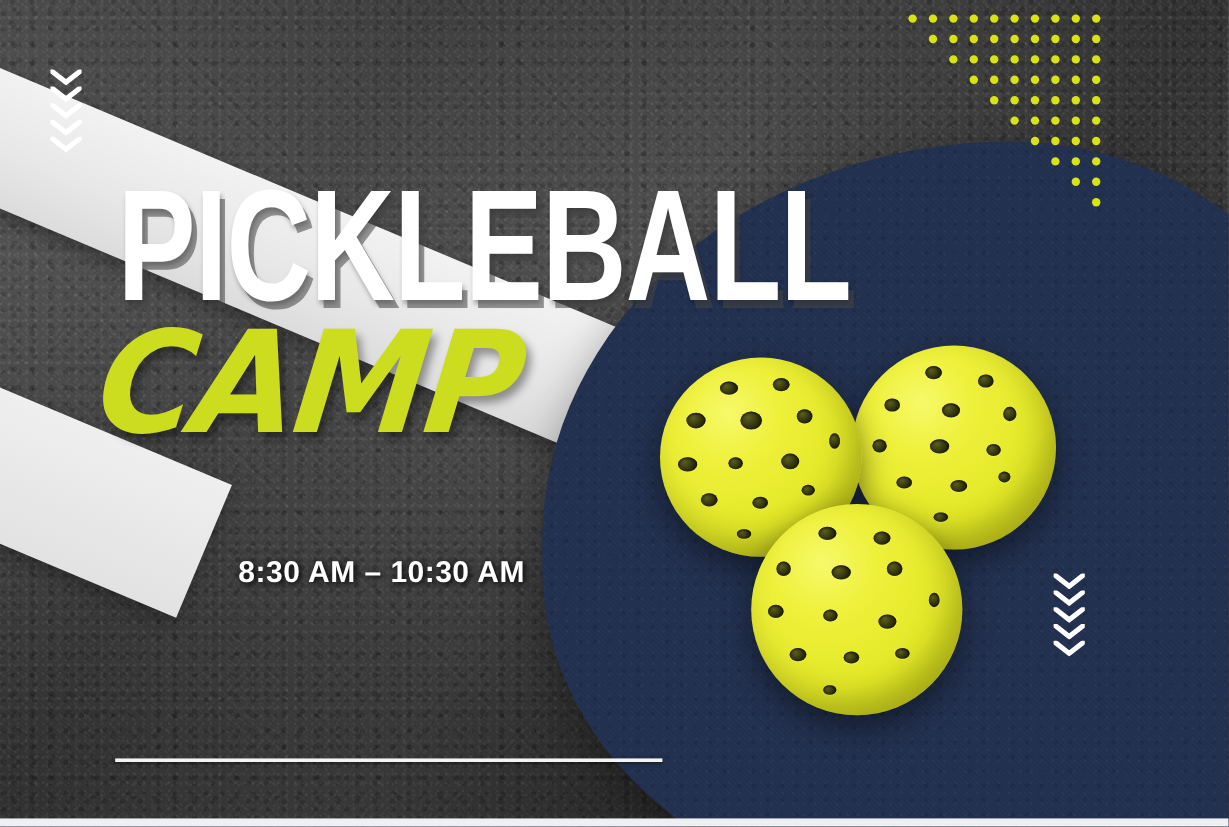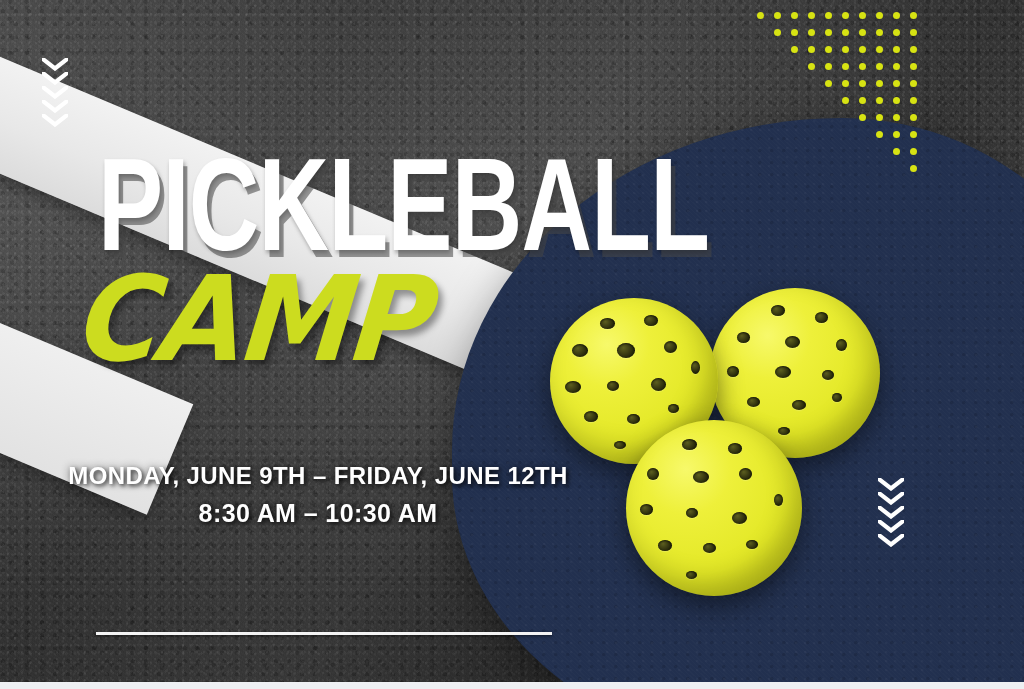--- a/index.html
+++ b/index.html
@@ -354,21 +354,20 @@
         </svg>
       </span>
     </div>
 
   <div class="headline">
     <div class="title-main">PICKLEBALL</div>
     <div class="title-script">CAMP</div>
   </div>
 
   <div class="infoblock">
-    <div class="info-line">MONDAY, JUNE 9TH – FRIDAY, JUNE 12TH</div>
     <div class="info-line time">8:30 AM – 10:30 AM</div>
   </div>
 
   <div class="rule"></div>
 
   <div class="bottom-strip"></div>
 
 </div>
 
 </body></html>

